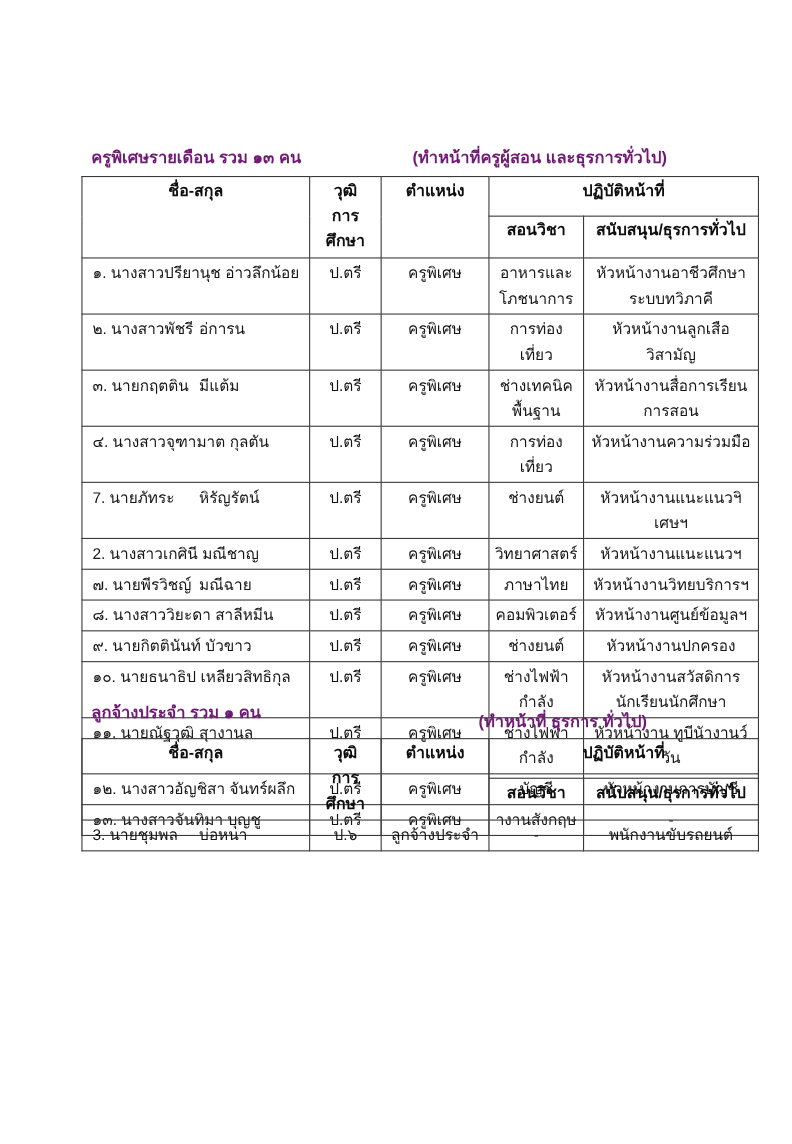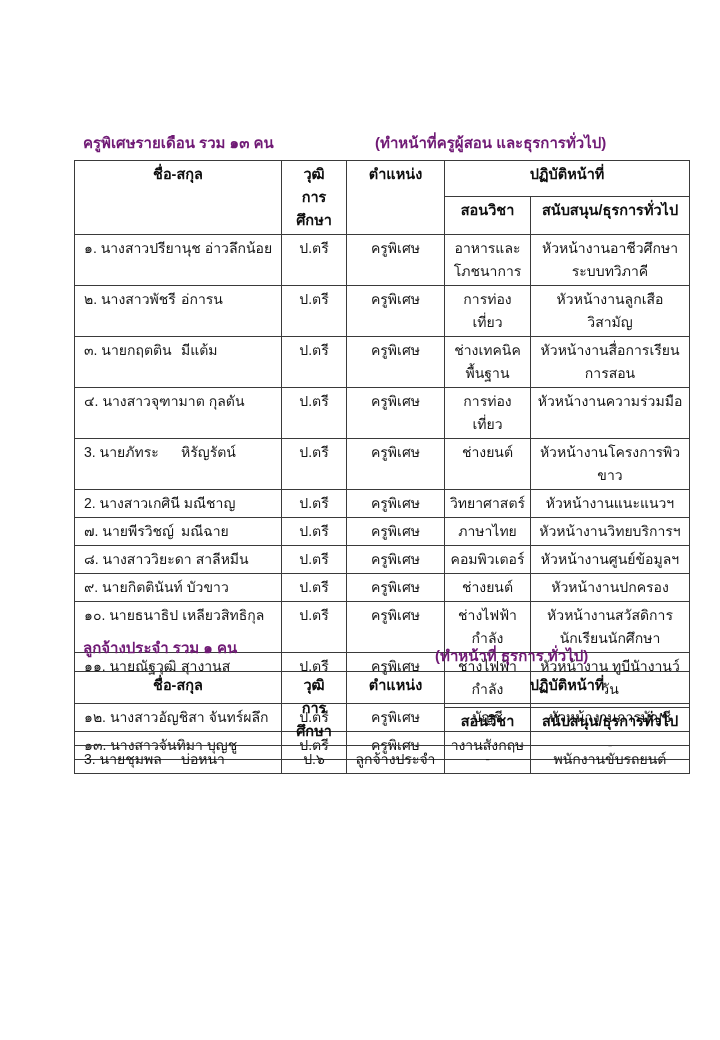--- a/index.html
+++ b/index.html
@@ -141,28 +141,28 @@
             </div>
           </td>
         <td>ป.ตรี</td>
         <td>ครูพิเศษ</td>
         <td>การท่องเที่ยว</td>
         <td>หัวหน้างานความร่วมมือ</td>
       </tr>
       <tr class="single">
         <td class="cell-name">
             <div class="name-wrap">
-              <span class="n1">3. นายภัทระ</span>
+              <span class="n1">7. นายภัทระ</span>
               <span class="n2">หิรัญรัตน์</span>
             </div>
           </td>
         <td>ป.ตรี</td>
         <td>ครูพิเศษ</td>
         <td>ช่างยนต์</td>
-        <td>หัวหน้างานโครงการพิวขาว</td>
+        <td>หัวหน้างานแนะแนวฯิเศษฯ</td>
       </tr>
       <tr class="single">
         <td class="cell-name">
             <div class="name-wrap">
               <span class="n1">2. นางสาวเกศินี</span>
               <span class="n2">มณีชาญ</span>
             </div>
           </td>
         <td>ป.ตรี</td>
         <td>ครูพิเศษ</td>
@@ -214,21 +214,21 @@
           </td>
         <td>ป.ตรี</td>
         <td>ครูพิเศษ</td>
         <td>ช่างไฟฟ้ากำลัง</td>
         <td>หัวหน้างานสวัสดิการนักเรียนนักศึกษา</td>
       </tr>
       <tr class="single">
         <td class="cell-name">
             <div class="name-wrap">
               <span class="n1">๑๑. นายณัฐวุฒิ</span>
-              <span class="n2">สุางานส</span>
+              <span class="n2">สุางานล</span>
             </div>
           </td>
         <td>ป.ตรี</td>
         <td>ครูพิเศษ</td>
         <td>ช่างไฟฟ้ากำลัง</td>
         <td>หัวหน้างาน ทูบีนัางานว์วัน</td>
       </tr>
       <tr class="single">
         <td class="cell-name">
             <div class="name-wrap">

